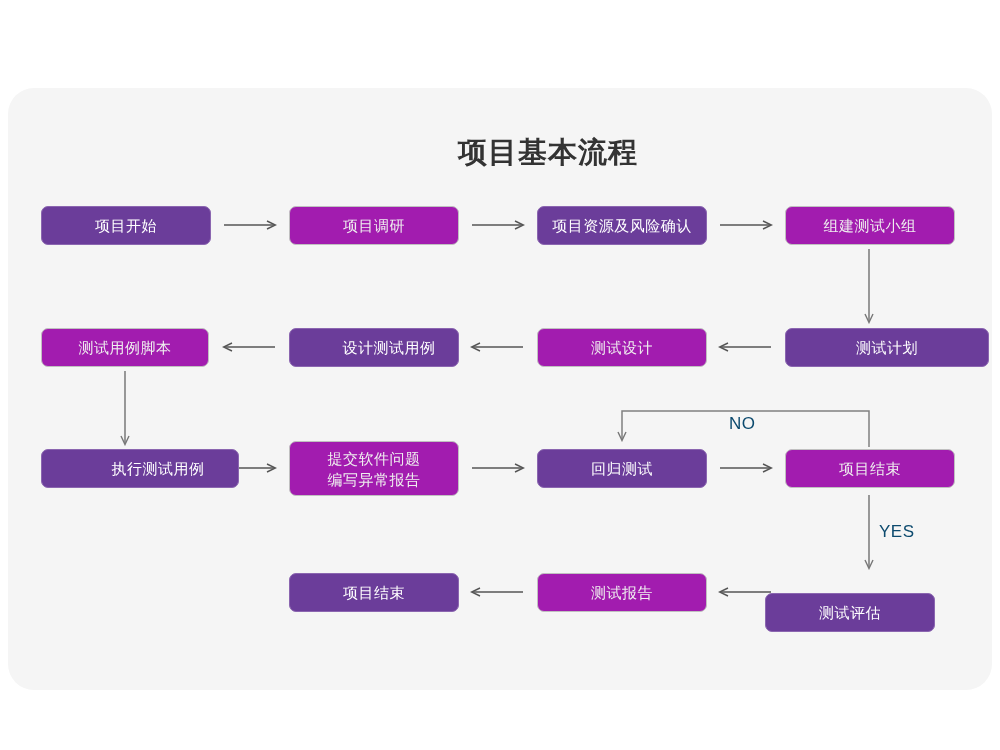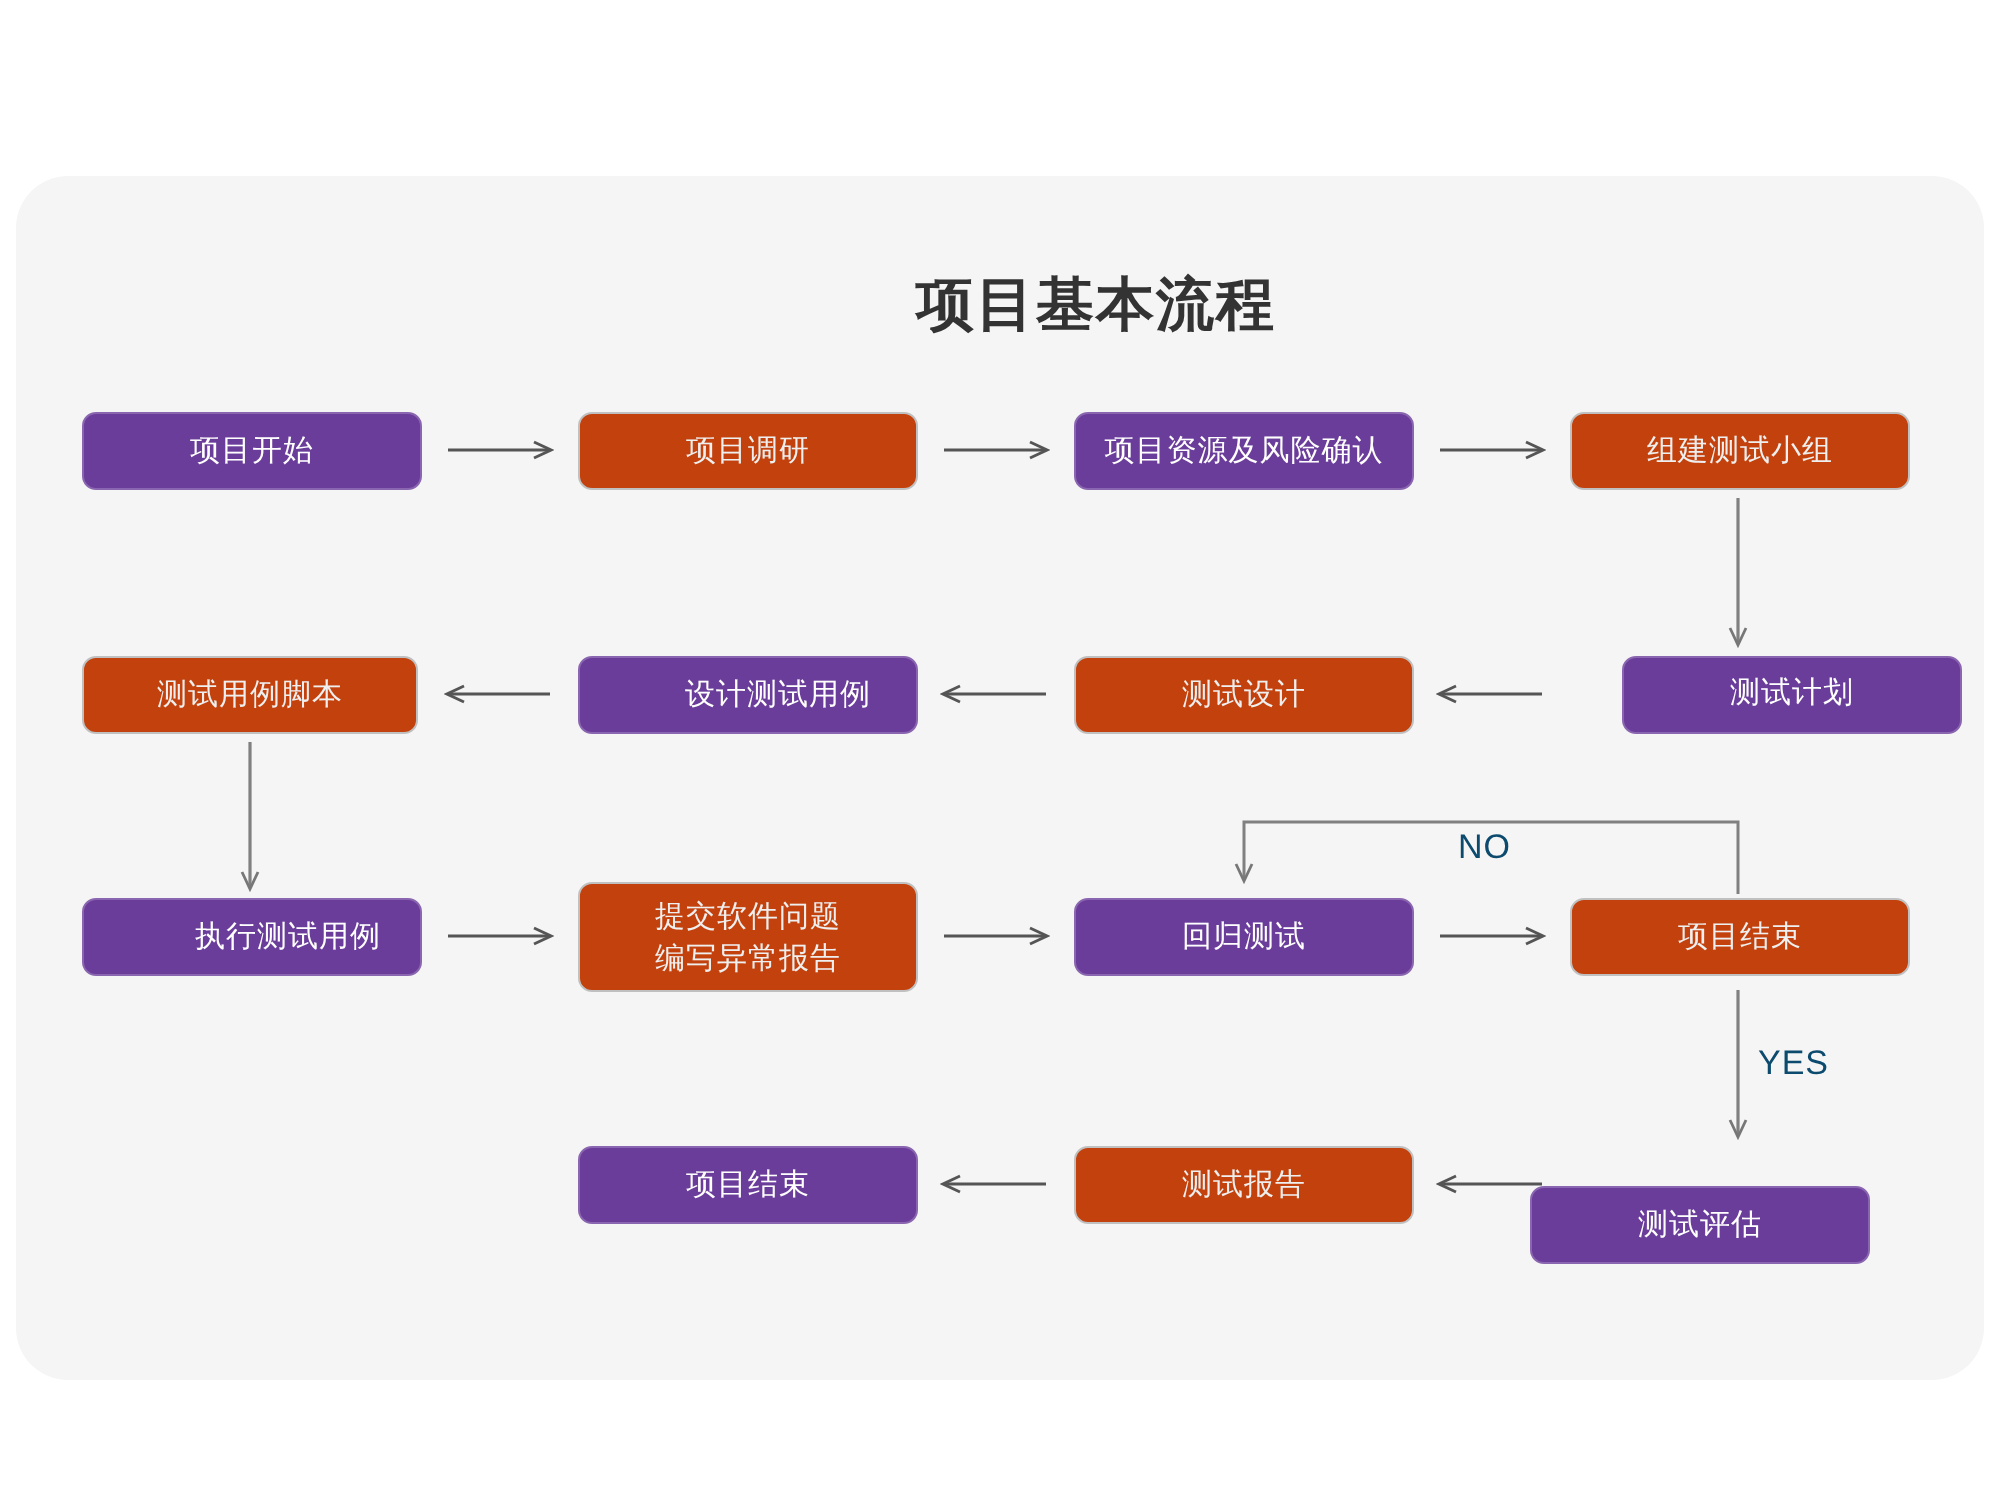--- a/index.html
+++ b/index.html
@@ -59,21 +59,21 @@
     line-height: 21px;
     letter-spacing: 0.5px;
     white-space: pre-line;
   }
   .node.purple {
     background: #6b3d9a;
     color: #ffffff;
     border: 1px solid #8b66b0;
   }
   .node.gray {
-    background: #c2410c;
+    background: #a21caf;
     color: #efefef;
     border: 1px solid #c0c0c0;
     text-align: center;
   }
 
   
   #arrows {
     position: absolute;
     left: 0;
     top: 0;
@@ -140,23 +140,23 @@
   <div class="edge-label" style="left:879px; top:522px;">YES</div>
 
   <div class="node purple" style="left:41px;  top:206px; width:170px; height:39px;">项目开始</div>
   <div class="node gray" style="left:289px; top:206px; width:170px; height:39px;">项目调研</div>
   <div class="node purple" style="left:537px; top:206px; width:170px; height:39px;">项目资源及风险确认</div>
   <div class="node gray" style="left:785px; top:206px; width:170px; height:39px;">组建测试小组</div>
 
   <div class="node gray" style="left:41px;  top:328px; width:168px; height:39px;">测试用例脚本</div>
   <div class="node purple" style="left:289px; top:328px; width:170px; height:39px;padding-left:30px;">设计测试用例</div>
   <div class="node gray" style="left:537px; top:328px; width:170px; height:39px;">测试设计</div>
-  <div class="node purple" style="left:811px; top:328px; width:170px; height:39px;font-family:Liberation Serif, serif;">测试计划</div>
+  <div class="node purple" style="left:785px; top:328px; width:204px; height:39px;">测试计划</div>
 
-  <div class="node purple" style="left:41px;  top:449px; width:170px; height:39px;padding-left:36px;">执行测试用例</div>
+  <div class="node purple" style="left:41px;  top:449px; width:198px; height:39px;padding-left:36px;">执行测试用例</div>
   <div class="node gray" style="left:289px; top:441px; width:170px; height:55px;">提交软件问题
 编写异常报告</div>
   <div class="node purple" style="left:537px; top:449px; width:170px; height:39px;">回归测试</div>
   <div class="node gray" style="left:785px; top:449px; width:170px; height:39px;">项目结束</div>
 
   <div class="node purple" style="left:289px; top:573px; width:170px; height:39px;">项目结束</div>
   <div class="node gray" style="left:537px; top:573px; width:170px; height:39px;">测试报告</div>
   <div class="node purple" style="left:765px; top:573px; width:170px; height:39px;margin-top:20px;">测试评估</div>
 
 </div>

